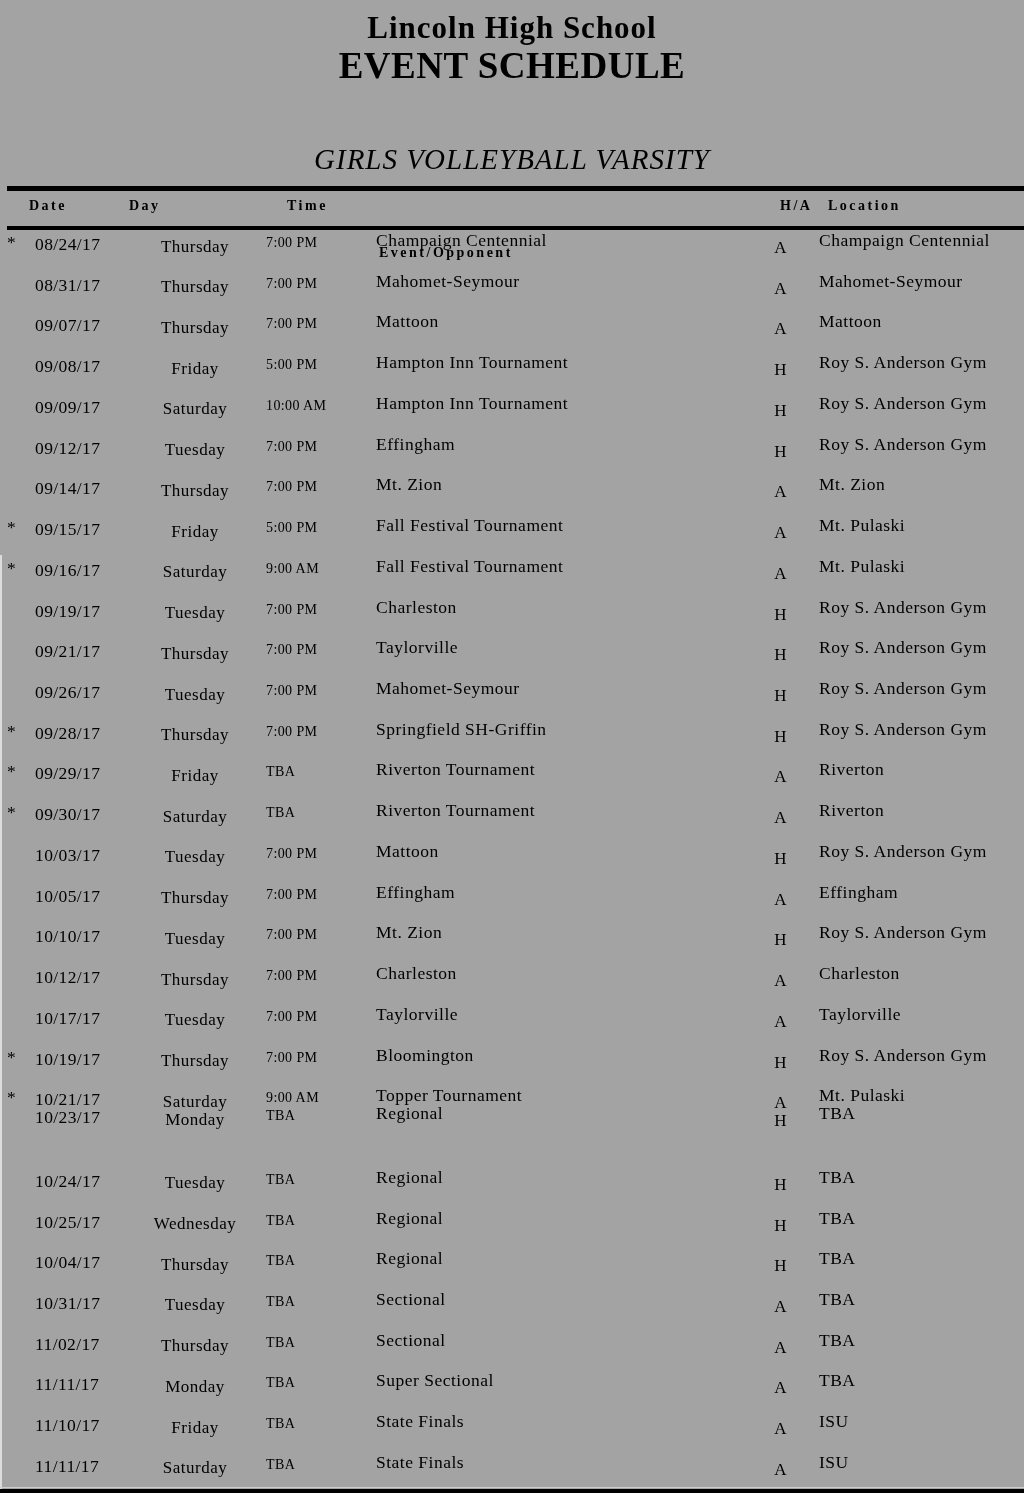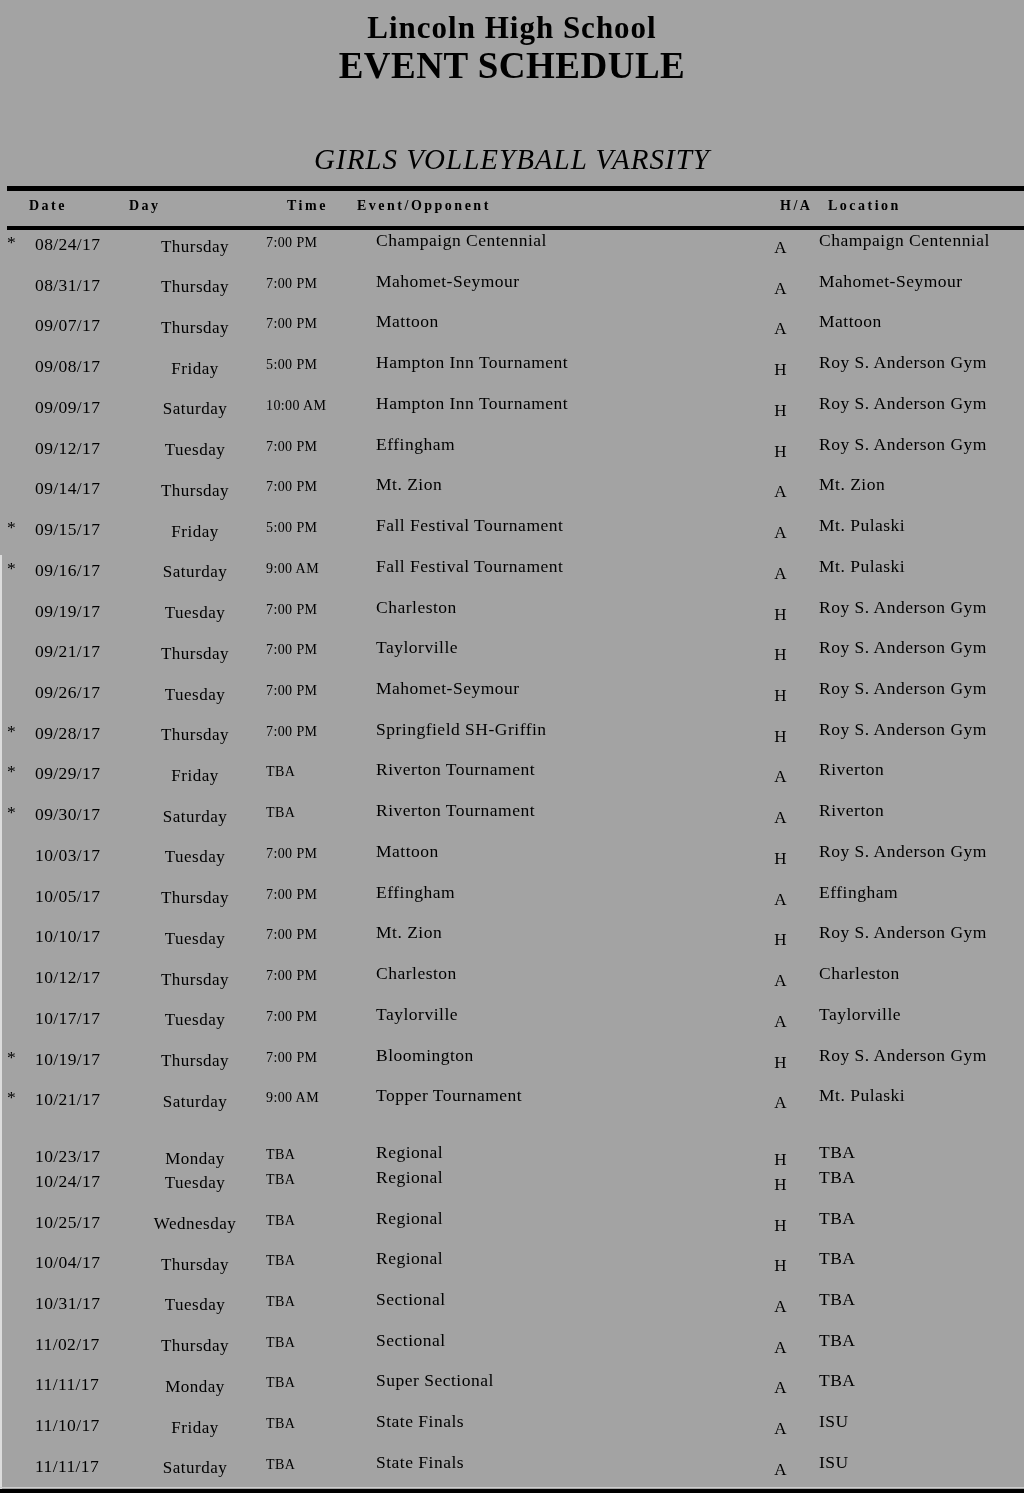--- a/index.html
+++ b/index.html
@@ -24,21 +24,21 @@
   .bottom-bar{position:absolute;left:0;right:0;top:1489px;height:4px;background:#000;}
   .left-edge{position:absolute;left:0;top:555px;bottom:0;width:2px;background:#dcdcdc;}
 
   .colhead span{
     position:absolute;top:199px;line-height:1;
     font-size:14px;font-weight:bold;letter-spacing:2.5px;white-space:nowrap;
   }
   .h-date{left:29px;}
   .h-day{left:129px;}
   .h-time{left:287px;}
-  .h-event{left:357px;}
+  .h-event{left:379px;margin-top:47px;}
   .h-ha{left:780px;text-align:center;}
   .h-loc{left:828px;}
 
   .row{position:absolute;left:0;width:100%;height:40px;}
   .row span{position:absolute;line-height:1;white-space:nowrap;}
   .c-star{left:7px;top:1px;font-size:17.5px;}
   .c-date{left:35px;top:3px;font-size:17.5px;letter-spacing:.4px;}
   .c-day{left:129px;top:4.5px;width:132px;text-align:center;font-size:17px;letter-spacing:.5px;}
   .c-time{left:266px;top:3px;width:106px;text-align:left;font-size:14px;letter-spacing:.4px;}
   .c-event{left:376px;top:-1px;font-size:17.5px;letter-spacing:.5px;}
@@ -281,21 +281,21 @@
   <div class="row" style="top: 1088.33px;">
     <span class="c-star">*</span>
     <span class="c-date">10/21/17</span>
     <span class="c-day">Saturday</span>
     <span class="c-time">9:00 AM</span>
     <span class="c-event">Topper Tournament</span>
     <span class="c-ha">A</span>
     <span class="c-loc">Mt. Pulaski</span>
   </div>
 
-  <div class="row" style="top: 1145px;">
+  <div class="row" style="top: 1106px;">
     <span class="c-star"></span>
     <span class="c-date">10/23/17</span>
     <span class="c-day">Monday</span>
     <span class="c-time">TBA</span>
     <span class="c-event">Regional</span>
     <span class="c-ha">H</span>
     <span class="c-loc">TBA</span>
   </div>
 
   <div class="row" style="top: 1169.79px;">

